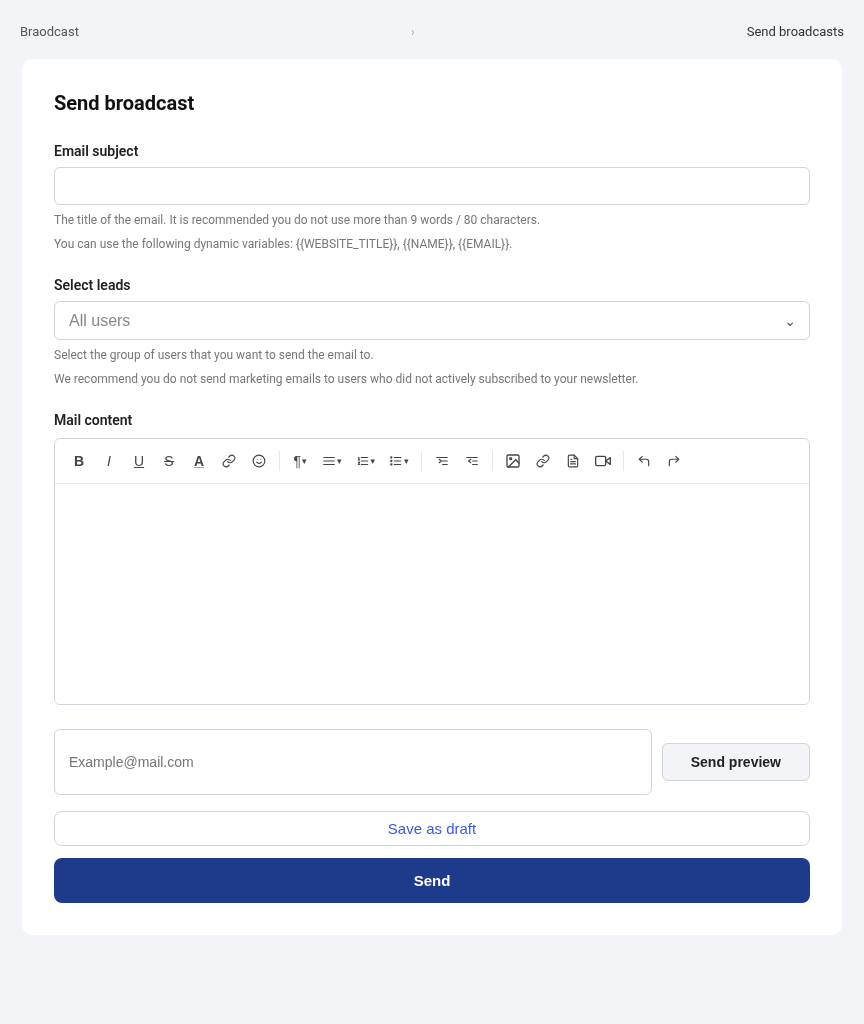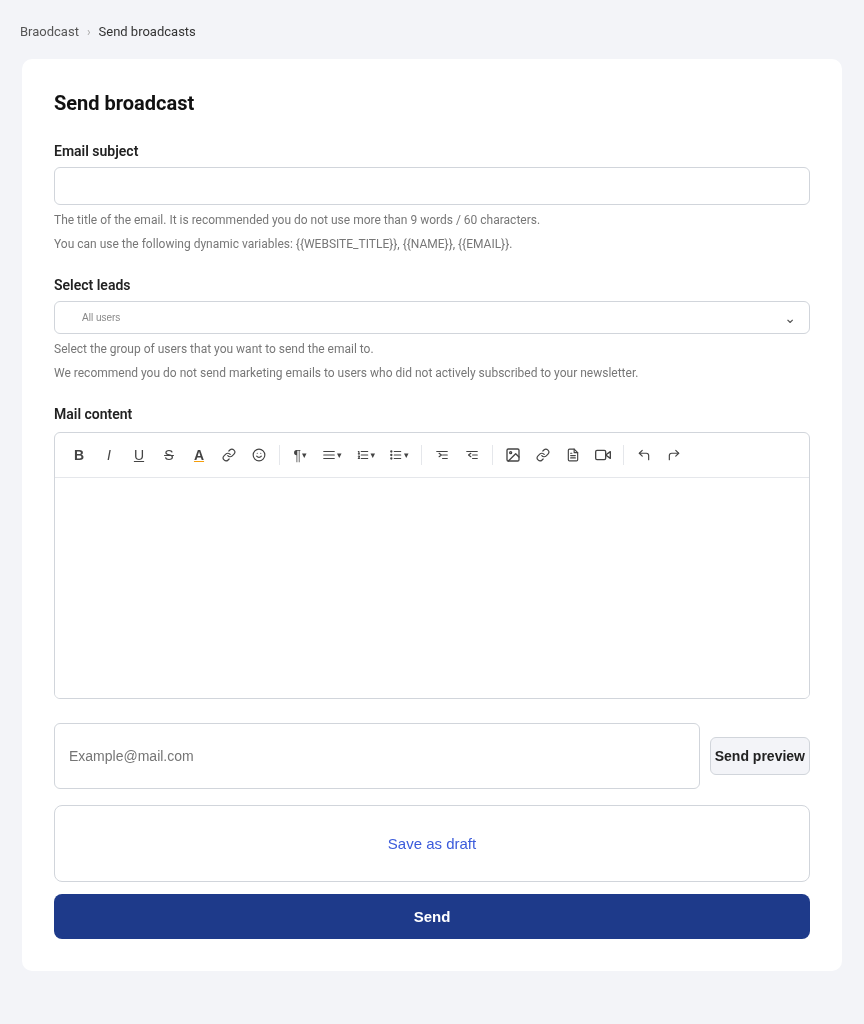--- a/index.html
+++ b/index.html
@@ -12,20 +12,21 @@
       padding: 24px 20px;
     }
 
     .breadcrumb {
       display: flex;
       align-items: center;
       gap: 8px;
       margin-bottom: 20px;
       font-size: 13px;
       color: #555;
+      justify-content: space-between;
     }
     .breadcrumb-chevron {
       color: #aaa;
       font-size: 12px;
     }
     .breadcrumb-current {
       color: #333;
     }
 
     .card {
@@ -73,22 +74,22 @@
       line-height: 1.5;
     }
 
     .select-wrapper {
       position: relative;
     }
     .select-wrapper select {
       width: 100%;
       border: 1.5px solid #d1d5db;
       border-radius: 6px;
-      padding: 10px 40px 10px 27px;
-      font-size: 10px;
+      padding: 10px 40px 10px 14px;
+      font-size: 16px;
       color: #888;
       outline: none;
       background: #fff;
       appearance: none;
       cursor: pointer;
     }
     .select-chevron {
       position: absolute;
       right: 14px;
       top: 50%;
@@ -171,41 +172,41 @@
       font-size: 14px;
       color: #888;
       outline: none;
       background: #fff;
     }
 
     .send-preview-btn {
       background: #f3f4f8;
       border: 1.5px solid #d1d5db;
       border-radius: 6px;
-      padding: 10px 4px;
+      padding: 10px 28px;
       font-size: 14px;
       font-weight: 600;
       color: #222;
       cursor: pointer;
       white-space: nowrap;
     }
 
     .action-buttons {
       margin-top: 16px;
       display: flex;
       flex-direction: column;
       gap: 12px;
     }
 
     .save-draft-btn {
       width: 100%;
       background: #fff;
       border: 1.5px solid #d1d5db;
       border-radius: 8px;
-      padding: 29px;
+      padding: 8px;
       font-size: 15px;
       font-weight: 500;
       color: #3b5bdb;
       cursor: pointer;
     }
 
     .send-btn {
       width: 100%;
       background: #1e3a8a;
       border: none;
@@ -227,21 +228,21 @@
 </div>
 
 <div class="card">
 
   <h1 class="page-title">Send broadcast</h1>
 
 
   <div class="form-group">
     <label class="form-label">Email subject</label>
     <input class="form-input" type="text" placeholder="" style="">
-    <p class="form-hint">The title of the email. It is recommended you do not use more than 9 words / 60 characters.</p>
+    <p class="form-hint">The title of the email. It is recommended you do not use more than 9 words / 80 characters.</p>
     <p class="form-hint">You can use the following dynamic variables: {{WEBSITE_TITLE}}, {{NAME}}, {{EMAIL}}.</p>
   </div>
 
   <div class="form-group">
     <label class="form-label">Select leads</label>
     <div class="select-wrapper">
       <select>
         <option value="all">All users</option>
       </select>
       <span class="select-chevron">⌄</span>

